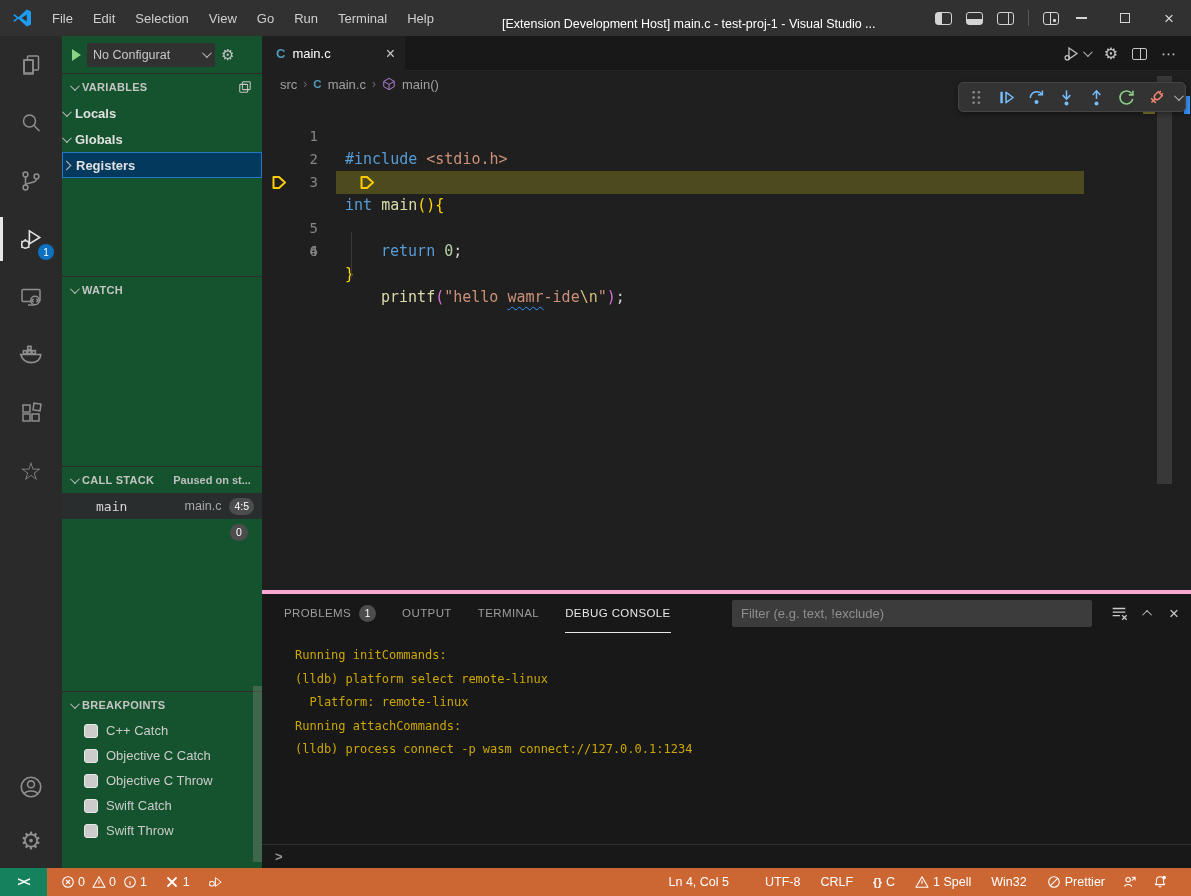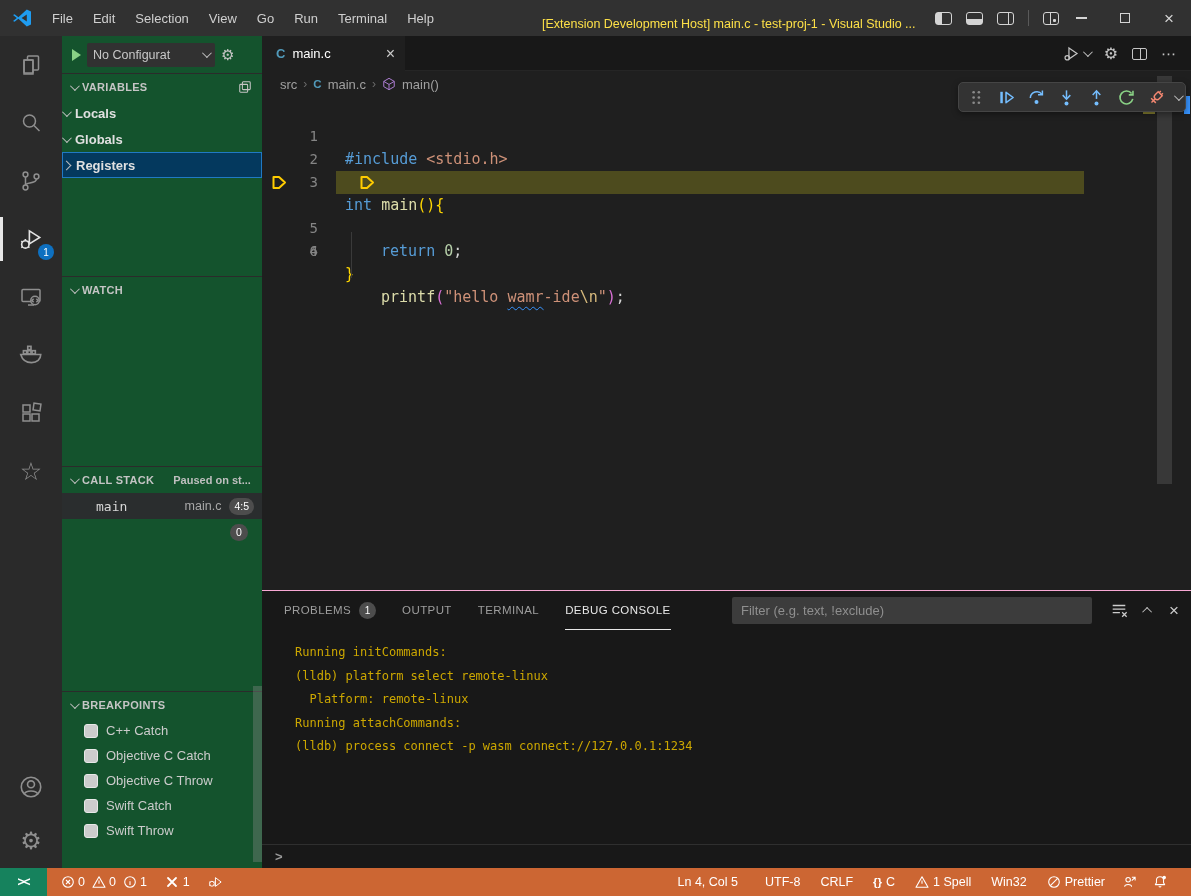--- a/index.html
+++ b/index.html
@@ -12,21 +12,21 @@
     --c_icon_blue:#519ABA; --symbol_purple:#B180D7; --squiggle_blue:#3794FF; --badge_bg:#4D4D4D;
   }
   *{box-sizing:border-box; margin:0; padding:0;}
   body{background:#000; font-family:"Liberation Sans", sans-serif;}
   .app{position:relative; width:1191px; height:896px; background:#1f1f1f; overflow:hidden; color:#cccccc;}
 
   
   .titlebar{position:absolute; left:0; top:0; width:1191px; height:36px; background:#313131; display:flex; align-items:center;}
   .logo{width:20px; height:20px; margin:0 10px 0 12px;}
   .menu{font-size:13px; color:#cfcfcf; padding:0 10px; height:100%; display:flex; align-items:center; cursor:default;}
-  .win-title{position:absolute; left:502px; top:0; height:47px; width:428px; display:flex; align-items:center; font-size:12.5px; color:#fde047; white-space:nowrap; overflow:hidden;margin-left:40px;}
+  .win-title{position:absolute; left:502px; top:0; height:47px; width:428px; display:flex; align-items:center; font-size:12.5px; color:#ffffff; white-space:nowrap; overflow:hidden;}
   .tb-icons{position:absolute; right:132px; top:0; height:36px; display:flex; align-items:center; gap:14px;}
   .wicon{width:17px; height:13px; border:1.2px solid #d4d4d4; border-radius:3px; position:relative; display:inline-block;}
   .wicon .fillL{position:absolute; left:0; top:0; bottom:0; width:6px; background:#d4d4d4;}
   .wicon .fillB{position:absolute; left:0; bottom:0; right:0; height:5px; background:#d4d4d4;}
   .wicon .divR{position:absolute; right:4px; top:0; bottom:0; border-left:1.2px solid #d4d4d4;}
   .tb-sep{width:1px; height:16px; background:#5a5a5a;}
   .layout-custom{width:16px; height:13px; border:1.2px solid #d4d4d4; border-radius:3px; position:relative;}
   .layout-custom i{position:absolute; left:6px; top:0; bottom:0; border-left:1.2px solid #d4d4d4;}
   .layout-custom b{position:absolute; right:2px; bottom:2px; width:3px; height:3px; background:#d4d4d4; border-radius:1px;}
   .win-controls{position:absolute; right:0; top:0; height:36px; display:flex;}
@@ -101,21 +101,21 @@
   .ed-scroll{position:absolute; right:19px; top:40px; width:15px; height:408px; background:rgba(121,121,121,.28);}
   .ovr-olive{position:absolute; right:36px; top:64px; width:12px; height:14px; background:#827c2f;}
   .ovr-blue{position:absolute; right:1px; top:60px; width:6px; height:18px; background:var(--squiggle_blue);}
 
   
   .dbg-toolbar{position:absolute; left:696px; top:46px; width:228px; height:30px; background:#333333; border:1px solid #454545; border-radius:5px; box-shadow:0 2px 6px rgba(0,0,0,.4); display:flex; align-items:center; padding:0 4px; gap:2px;}
   .dbg-btn{width:28px; height:26px; display:flex; align-items:center; justify-content:center;}
   .dbg-btn svg{width:19px; height:19px;}
 
   
-  .panel{position:absolute; left:262px; top:590px; width:929px; height:278px; background:#181818; border-top:1px solid #f9a8d4;}
+  .panel{position:absolute; left:262px; top:590px; width:929px; height:278px; background:#181818; border-top:4px solid #f9a8d4;}
   .panel-tabs{height:38px; display:flex; align-items:center; gap:26px; padding-left:22px; position:relative;}
   .ptab{display:flex; align-items:center; gap:8px; font-size:11.5px; letter-spacing:.4px; color:#9d9d9d; height:100%; cursor:default;}
   .ptab .plabel{display:flex; align-items:center; height:100%;}
   .ptab.active{color:#e7e7e7;}
   .ptab.active .plabel{border-bottom:1.5px solid #e7e7e7; margin-bottom:-1.5px;}
   .pbadge{width:17px; height:17px; border-radius:50%; background:var(--badge_bg); color:#fff; font-size:10px; display:flex; align-items:center; justify-content:center;}
   .filter-input{position:absolute; left:470px; top:6px; width:360px; height:27px; background:#3c3c3c; border:none; border-radius:2px; color:#cccccc; font-size:13px; padding:0 9px; font-family:"Liberation Sans", sans-serif; outline:none;}
   .filter-input::placeholder{color:#8f8f8f;}
   .panel-actions{position:absolute; right:12px; top:0; height:38px; display:flex; align-items:center; gap:17px; color:#cccccc;}
   .panel-actions svg{stroke:#cccccc; fill:none; stroke-width:1.4;}
@@ -552,21 +552,21 @@
       <svg viewBox="0 0 16 16" width="16" height="16">
           <path d="M8.5 3 L15 8 L8.5 13 Z"></path>
           <circle cx="4.5" cy="10" r="2.8"></circle>
           <path d="M1.5 7.8 l1.2.8 M1.5 12.2 l1.2-.8 M7.5 7.8 l-1.2.8 M7.5 12.2 l-1.2-.8"></path>
         </svg>
     </div>
     <div class="sb-right">
       <div class="sb-item">
           <span>Ln 4, Col 5</span>
         </div>
-      <div class="sb-item" style="margin-left:15px;">
+      <div class="sb-item" style="margin-left:24px;">
           <span>UTF-8</span>
         </div>
       <div class="sb-item" style="margin-left:8px;">
           <span>CRLF</span>
         </div>
       <div class="sb-item" style="margin-left:8px;">
         <span class="sb-braces">{}</span>
         <span>C</span>
       </div>
       <div class="sb-item" style="margin-left:8px;">

